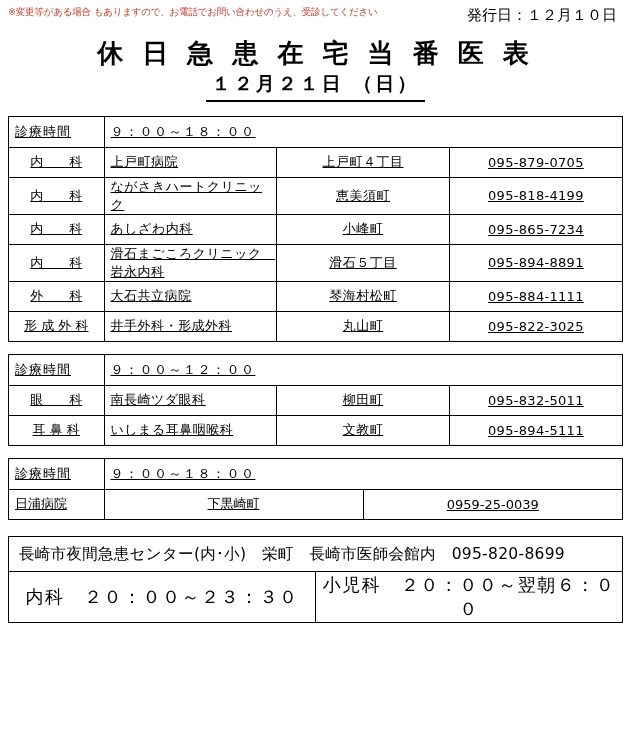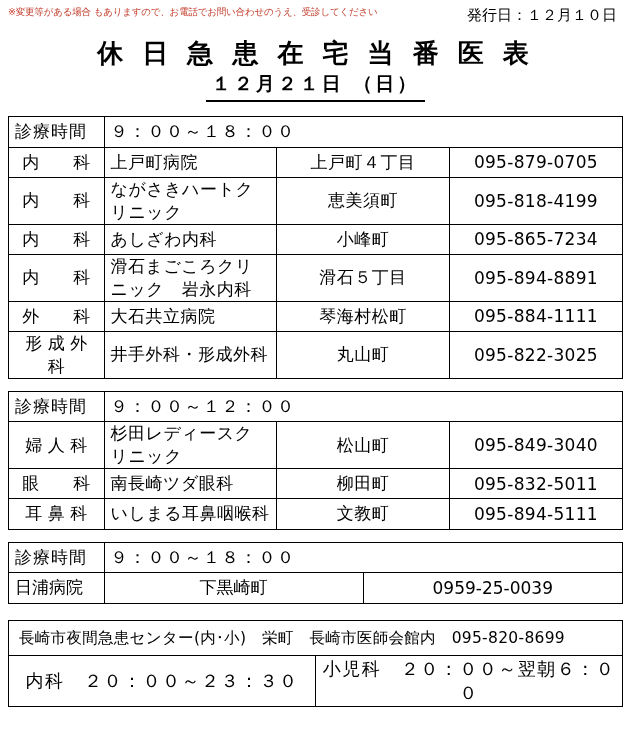--- a/index.html
+++ b/index.html
@@ -75,23 +75,24 @@
 
   table.tbl {
     border-collapse: collapse;
     width: 100%;
     table-layout: fixed;
   }
   table.tbl td {
     border: 1px solid #000;
     height: 30px;
     padding: 0 6px;
-    font-size: 17px;
+    font-size: 13px;
     vertical-align: middle;
     box-sizing: border-box;
+    text-decoration: underline;
   }
   
   table.tbl tr:first-child td { border-top: none; }
   table.tbl tr:last-child td { border-bottom: none; }
   table.tbl td:first-child { border-left: none; }
   table.tbl td:last-child { border-right: none; }
 
   .hours-label {
     width: 95px;
     font-size: 15.5px;
@@ -228,26 +229,20 @@
   </div>
 
   <div class="block">
     <table class="tbl">
       <tbody>
           <tr>
         <td class="hours-label">診療時間</td>
         <td class="hours-value" colspan="3">９：００～１２：００</td>
       </tr>
       <tr>
-        <td class="col-dept dept">婦 人 科</td>
-        <td class="col-name name">杉田レディースクリニック</td>
-        <td class="col-area area">松山町</td>
-        <td class="col-tel tel">095-849-3040</td>
-      </tr>
-      <tr>
         <td class="col-dept dept">眼　　科</td>
         <td class="col-name name">南長崎ツダ眼科</td>
         <td class="col-area area">柳田町</td>
         <td class="col-tel tel">095-832-5011</td>
       </tr>
       <tr>
         <td class="col-dept dept">耳 鼻 科</td>
         <td class="col-name name">いしまる耳鼻咽喉科</td>
         <td class="col-area area">文教町</td>
         <td class="col-tel tel">095-894-5111</td>

